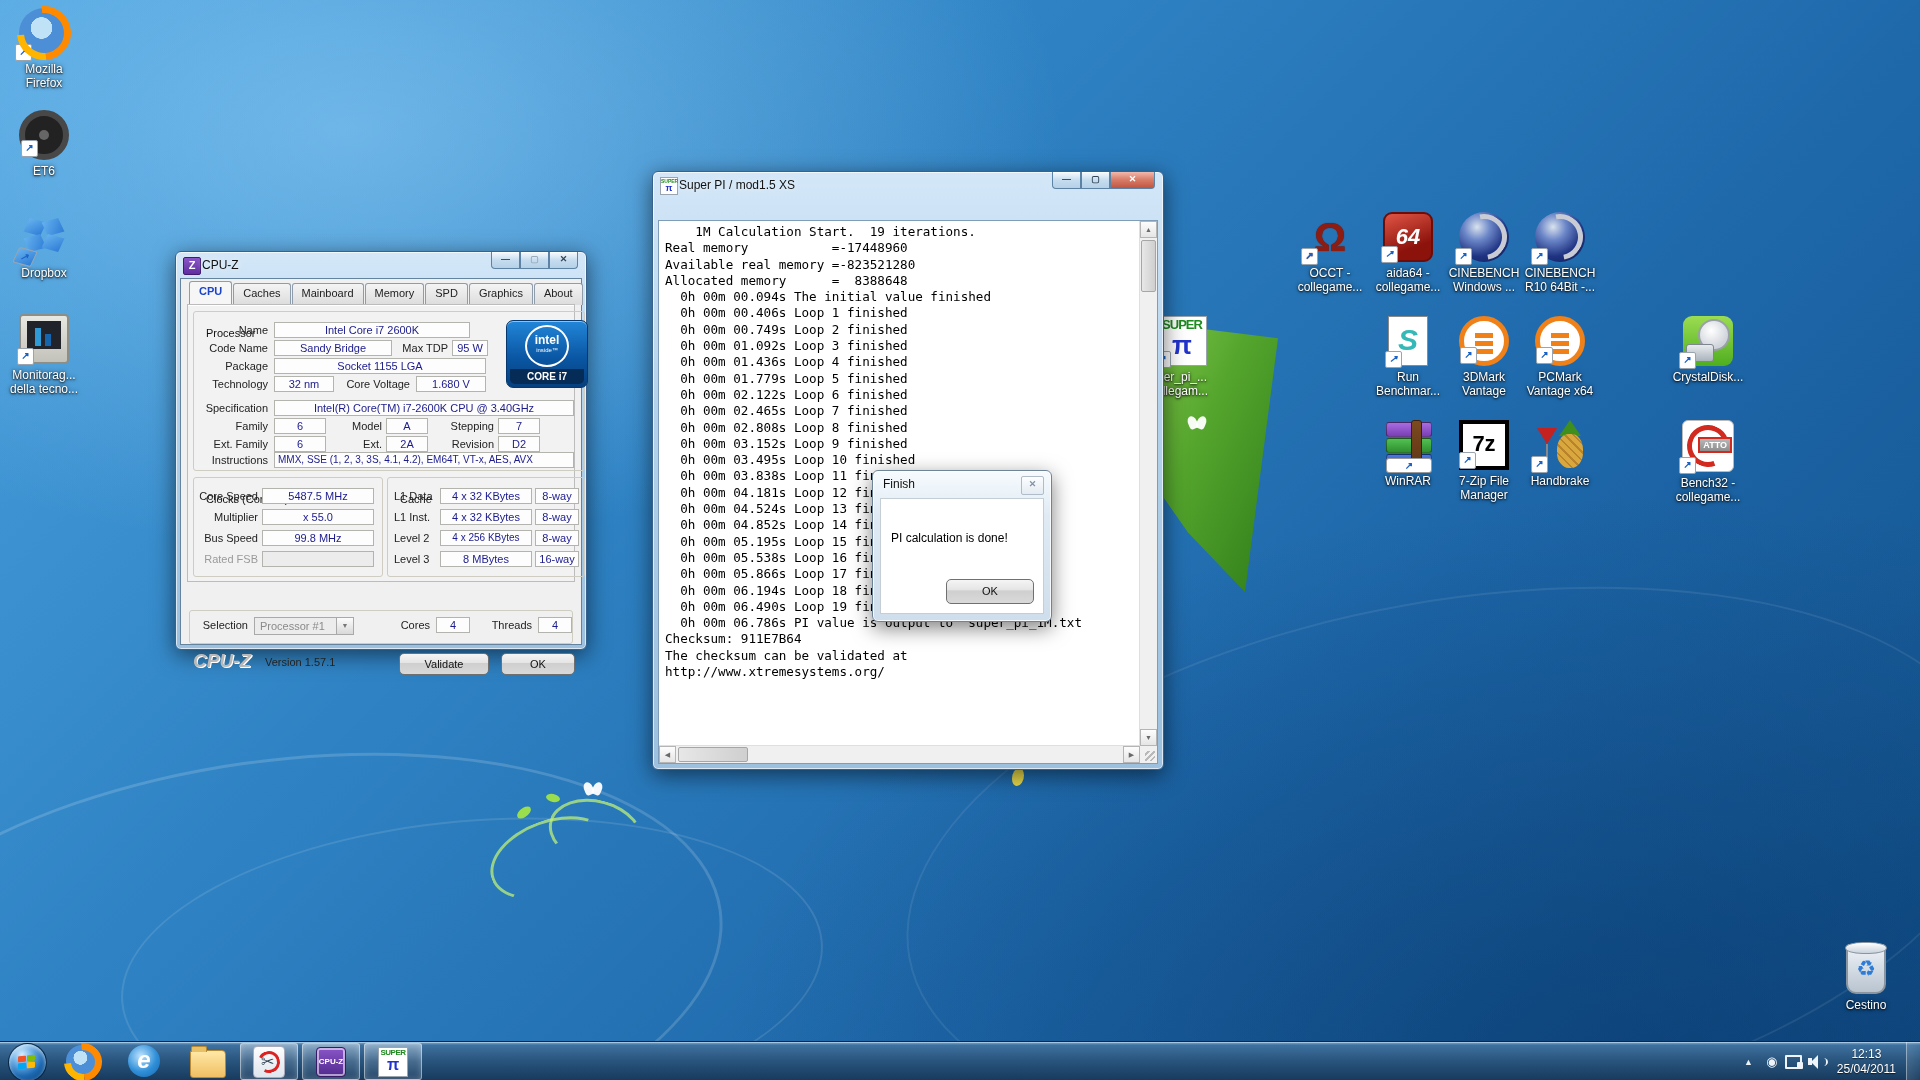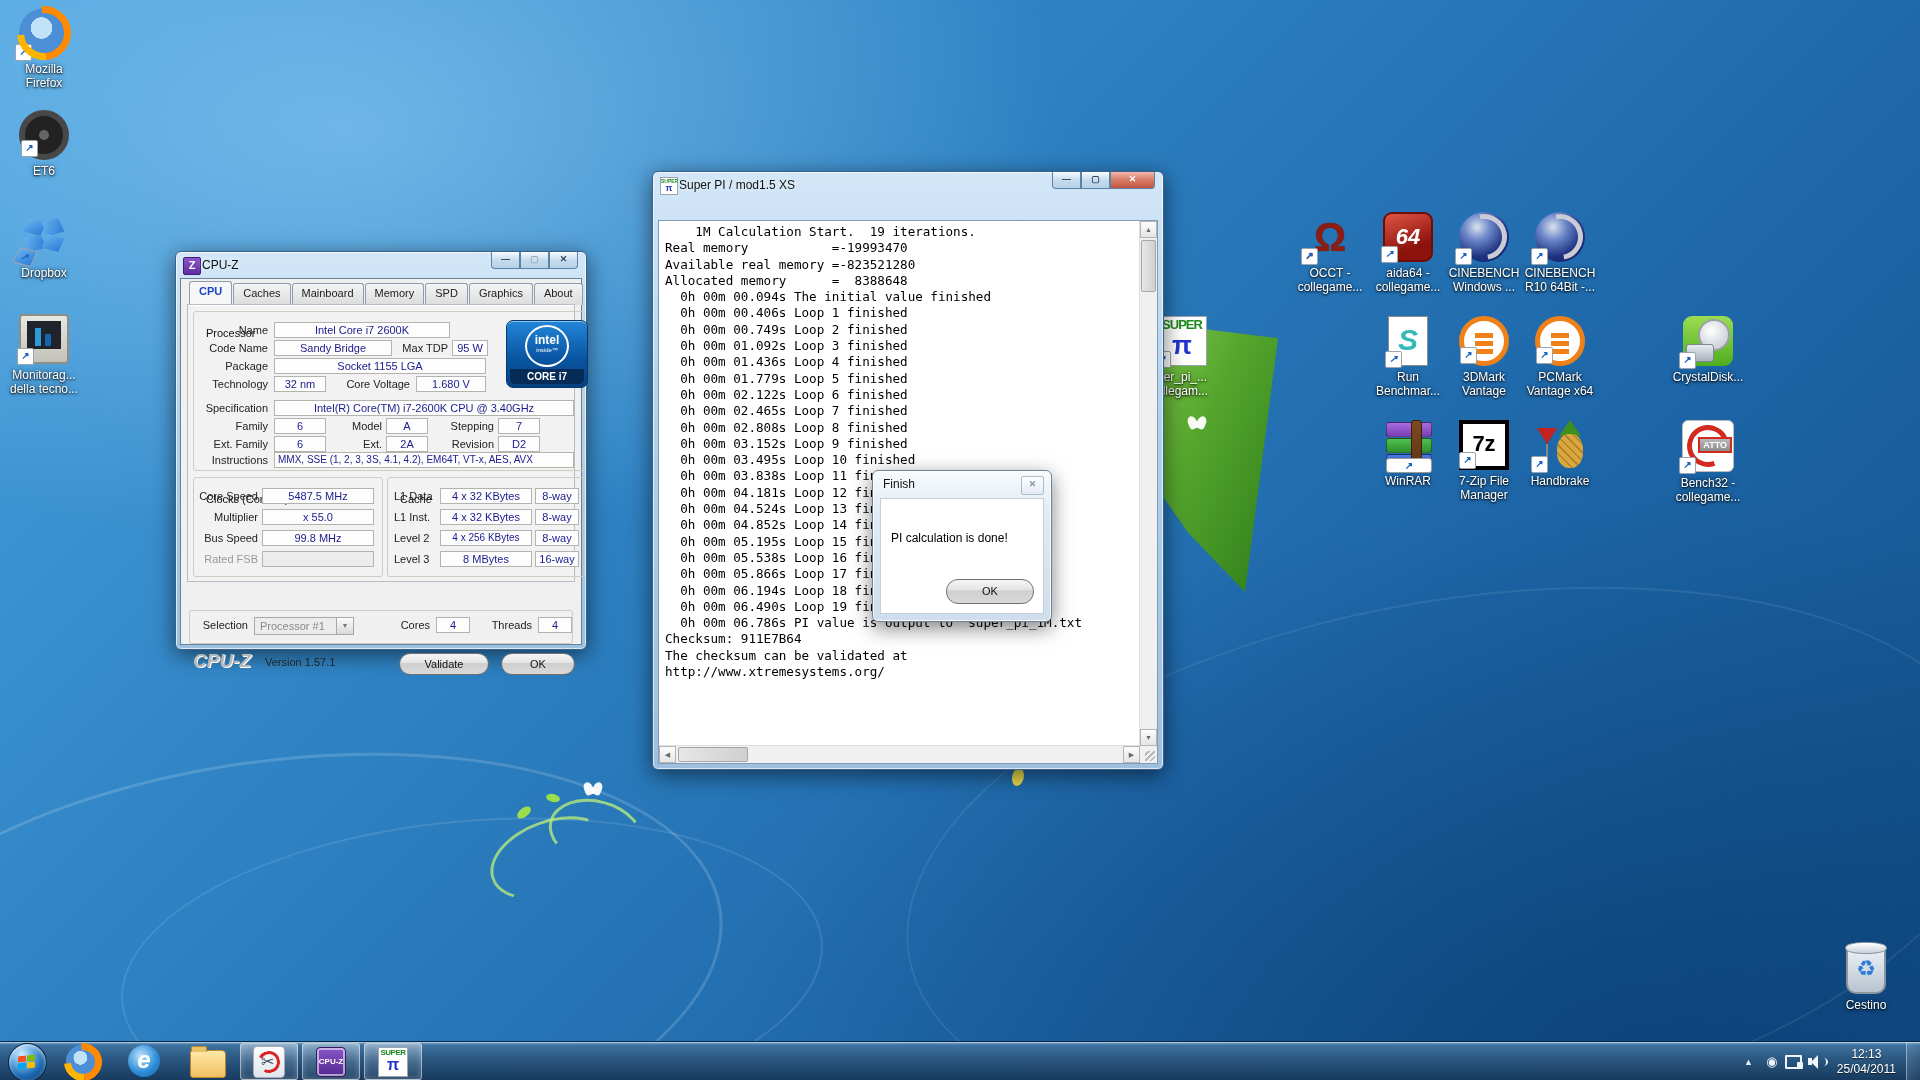--- a/index.html
+++ b/index.html
@@ -130,21 +130,21 @@
   .intelbadge .circ .b1{font-size:12px;font-weight:bold;line-height:14px;margin-top:6px;}
   .intelbadge .circ .b2{font-size:6px;line-height:6px;}
   .intelbadge .band{position:absolute;left:3px;right:3px;bottom:3px;height:15px;background:#052c56;
     color:#fff;font-weight:bold;font-size:10px;text-align:center;line-height:15px;border-radius:0 0 5px 5px;}
   .selbar{position:absolute;left:8px;right:8px;top:331px;height:32px;border:1px solid #cfccc2;border-radius:3px;}
   .combo{position:absolute;height:18px;background:#ececec;border:1px solid #a9a9a9;box-sizing:border-box;
     font-size:11px;line-height:16px;color:#8a8a8a;padding-left:5px;}
   .combo .drop{position:absolute;right:0;top:0;bottom:0;width:16px;background:linear-gradient(#fcfcfc,#d8d8d8);
     border-left:1px solid #a9a9a9;color:#777;font-size:7px;text-align:center;line-height:16px;}
   .btn{position:absolute;height:22px;background:linear-gradient(180deg,#f5f5f5,#e4e4e4 45%,#cfcfcf 46%,#d9d9d9);
-    border:1px solid #707070;border-radius:12px;font-size:11px;text-align:center;color:#111;box-sizing:border-box;}
+    border:1px solid #707070;border-radius:5px;font-size:11px;text-align:center;color:#111;box-sizing:border-box;}
   .cpuzlogo{position:absolute;left:12px;top:371px;font-size:19px;font-weight:bold;font-style:italic;
     color:#b9b9b9;text-shadow:1px 1px 0 #fff;}
   .verstr{position:absolute;left:84px;top:377px;font-size:11px;color:#222;}
 
   
   .superpi-win{left:652px;top:171px;width:512px;height:599px;z-index:40;}
   .menubar{position:absolute;left:5px;right:5px;top:27px;height:21px;
     background:linear-gradient(#fdfdfd,#eef1f4);border:1px solid #b9c4ce;border-bottom-color:#aab6c0;
     box-sizing:border-box;display:flex;align-items:center;}
   .menu-item{font-size:12px;color:#222;padding:0 10px;}
@@ -437,36 +437,36 @@
         <div class="tab">Memory</div>
         <div class="tab">SPD</div>
         <div class="tab">Graphics</div>
         <div class="tab">About</div>
       </div>
     <div class="page">
 
       <div class="group" style="left:5px;top:6px;width:390px;height:158px;">
         <div class="legend">Processor</div>
         <div class="lab" style="left:2px;top:12px;width:72px;">Name</div>
-        <div class="box" style="left:80px;top:10px;width:176px;">Intel Core i7 2600K</div>
+        <div class="box" style="left:80px;top:10px;width:196px;">Intel Core i7 2600K</div>
         <div class="intelbadge" style="left:312px;top:8px;width:80px;height:66px;">
           <div class="circ">
               <div class="b1">intel</div>
               <div class="b2">inside™</div>
             </div>
           <div class="band">CORE i7</div>
         </div>
         <div class="lab" style="left:2px;top:30px;width:72px;">Code Name</div>
         <div class="box" style="left:80px;top:28px;width:118px;">Sandy Bridge</div>
         <div class="lab" style="left:202px;top:30px;width:52px;">Max TDP</div>
         <div class="box" style="left:258px;top:28px;width:36px;">95 W</div>
         <div class="lab" style="left:2px;top:48px;width:72px;">Package</div>
         <div class="box" style="left:80px;top:46px;width:212px;">Socket 1155 LGA</div>
         <div class="lab" style="left:2px;top:66px;width:72px;">Technology</div>
-        <div class="box" style="left:80px;top:64px;width:52px;">32 nm</div>
+        <div class="box" style="left:80px;top:64px;width:60px;">32 nm</div>
         <div class="lab" style="left:138px;top:66px;width:78px;">Core Voltage</div>
         <div class="box" style="left:222px;top:64px;width:70px;">1.680 V</div>
         <div class="lab" style="left:2px;top:90px;width:72px;">Specification</div>
         <div class="box" style="left:80px;top:88px;width:300px;">Intel(R) Core(TM) i7-2600K CPU @ 3.40GHz</div>
         <div class="lab" style="left:2px;top:108px;width:72px;">Family</div>
         <div class="box" style="left:80px;top:106px;width:52px;">6</div>
         <div class="lab" style="left:138px;top:108px;width:50px;">Model</div>
         <div class="box" style="left:192px;top:106px;width:42px;">A</div>
         <div class="lab" style="left:238px;top:108px;width:62px;">Stepping</div>
         <div class="box" style="left:304px;top:106px;width:42px;">7</div>
@@ -536,21 +536,21 @@
     <div class="ttext">Super PI / mod1.5 XS</div>
     <div class="winbtns">
       <div class="wbtn first">—</div>
       <div class="wbtn">▢</div>
       <div class="wbtn close">✕</div>
     </div>
   </div>
   <div class="console">
     <div class="console-text" id="sp-lines">
         <div class="console-line">    1M Calculation Start.  19 iterations.</div>
-        <div class="console-line">Real memory           =-19993470</div>
+        <div class="console-line">Real memory           =-17448960</div>
         <div class="console-line">Available real memory =-823521280</div>
         <div class="console-line">Allocated memory      =  8388648</div>
         <div class="console-line">  0h 00m 00.094s The initial value finished</div>
         <div class="console-line">  0h 00m 00.406s Loop 1 finished</div>
         <div class="console-line">  0h 00m 00.749s Loop 2 finished</div>
         <div class="console-line">  0h 00m 01.092s Loop 3 finished</div>
         <div class="console-line">  0h 00m 01.436s Loop 4 finished</div>
         <div class="console-line">  0h 00m 01.779s Loop 5 finished</div>
         <div class="console-line">  0h 00m 02.122s Loop 6 finished</div>
         <div class="console-line">  0h 00m 02.465s Loop 7 finished</div>

